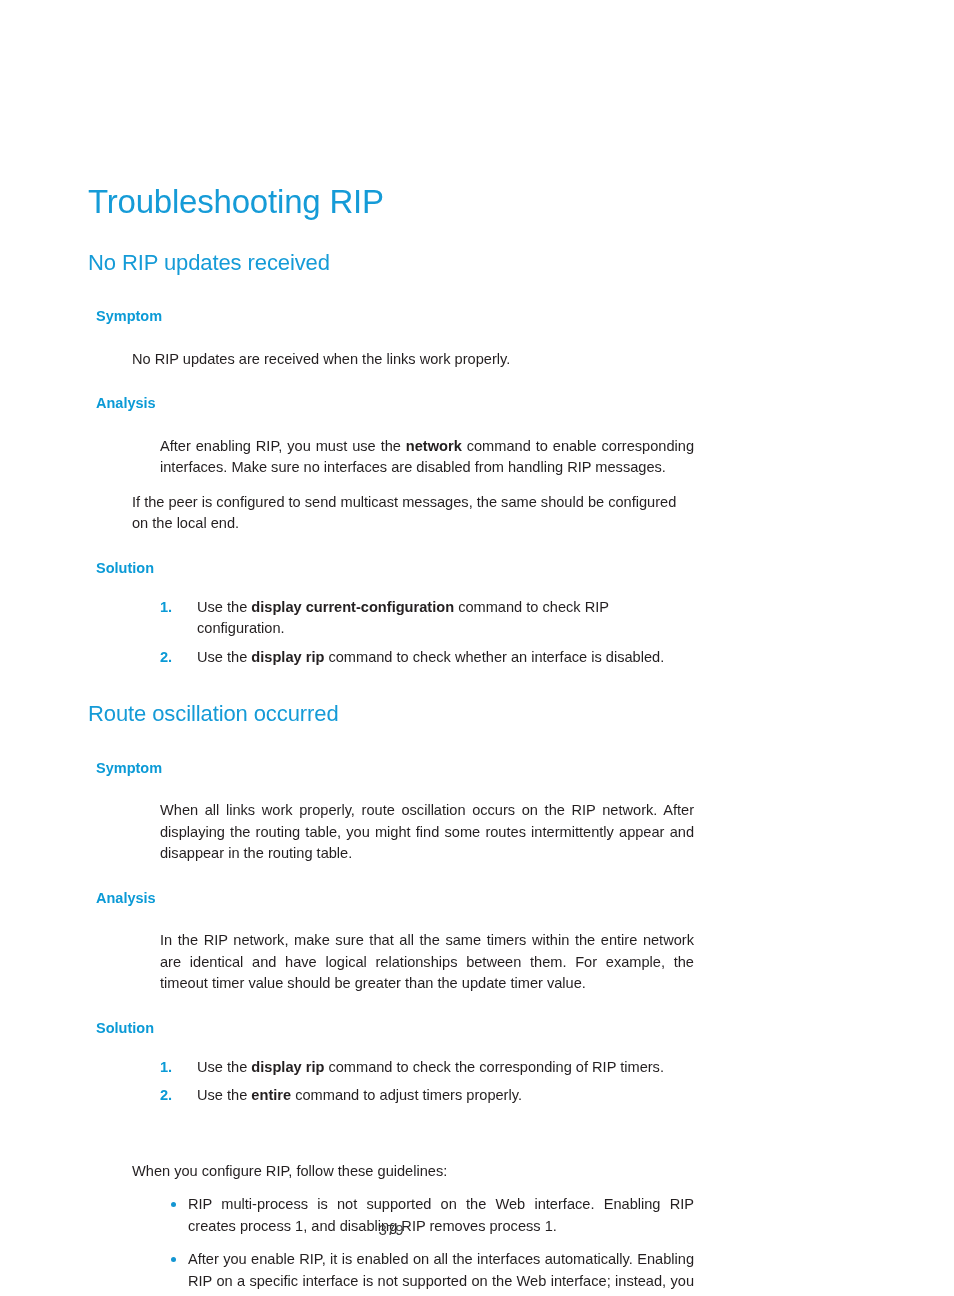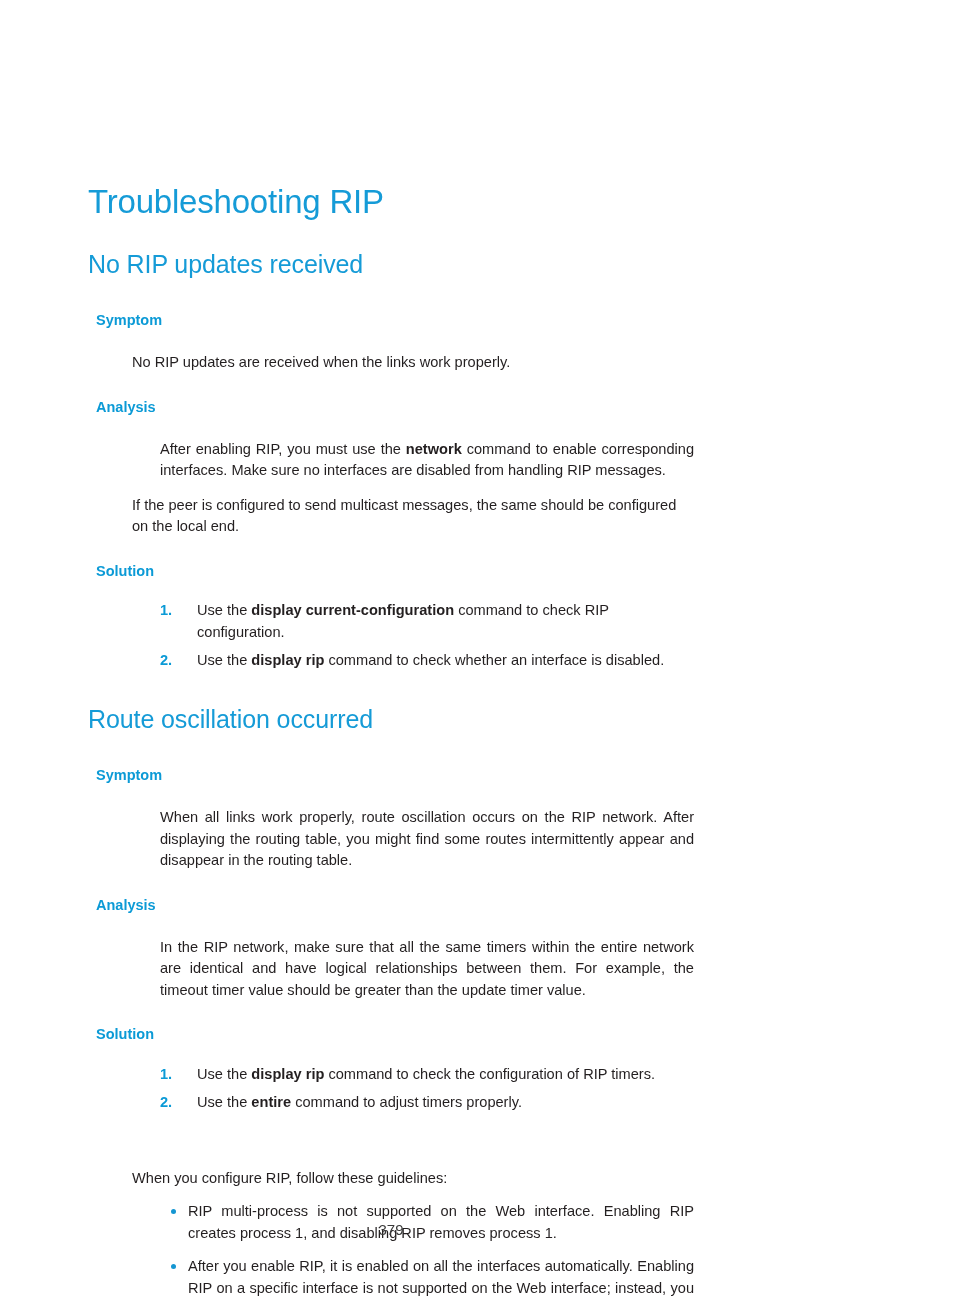--- a/index.html
+++ b/index.html
@@ -30,21 +30,21 @@
   
   h1.h1 {
     font-size: 33px;
     font-weight: 400;
     color: #159bd7;
     margin: 0 0 0 0;
     line-height: 1.12;
     letter-spacing: -0.2px;
   }
   h2.h2 {
-    font-size: 25px;
+    font-size: 22px;
     font-weight: 400;
     color: #159bd7;
     margin: 0;
     line-height: 1.15;
     letter-spacing: -0.1px;
   }
   h3.h3 {
     font-size: 14.5px;
     font-weight: bold;
     color: #0b9ad6;
@@ -192,21 +192,21 @@
     <h3 class="h3">Analysis</h3>
     <div class="sp-h3-body"></div>
     <p class="body">In the RIP network, make sure that all the same timers within the entire network are identical and have logical relationships between them. For example, the timeout timer value should be greater than the update timer value.</p>
 
     <div class="sp-body-h3"></div>
 
     <h3 class="h3">Solution</h3>
     <div class="sp-body-list"></div>
     <ol class="numlist">
       <li>
-        <span class="num">1.</span><span>Use the </span><b>display rip</b><span> command to check the configuration of RIP timers.</span>
+        <span class="num">1.</span><span>Use the </span><b>display rip</b><span> command to check the corresponding of RIP timers.</span>
       </li>
       <li>
         <span class="num">2.</span><span>Use the </span><b>entire</b><span> command to adjust timers properly.</span>
       </li>
     </ol>
 
     <div class="sp-h2-big"></div>
 
 
     <div class="sp-h1-body"></div>

